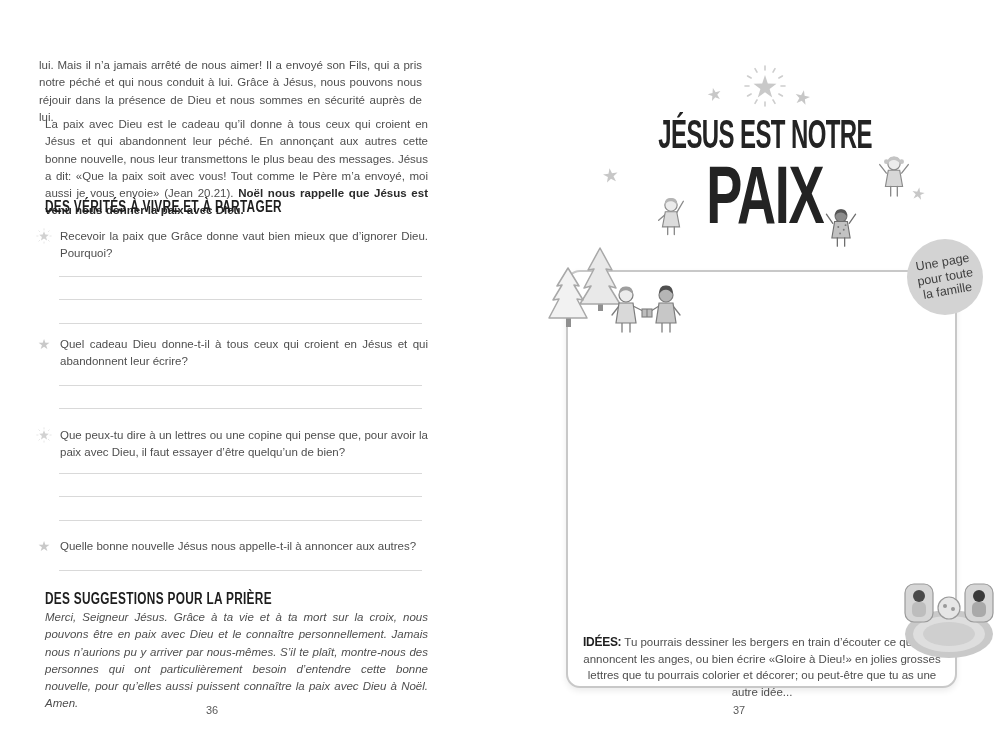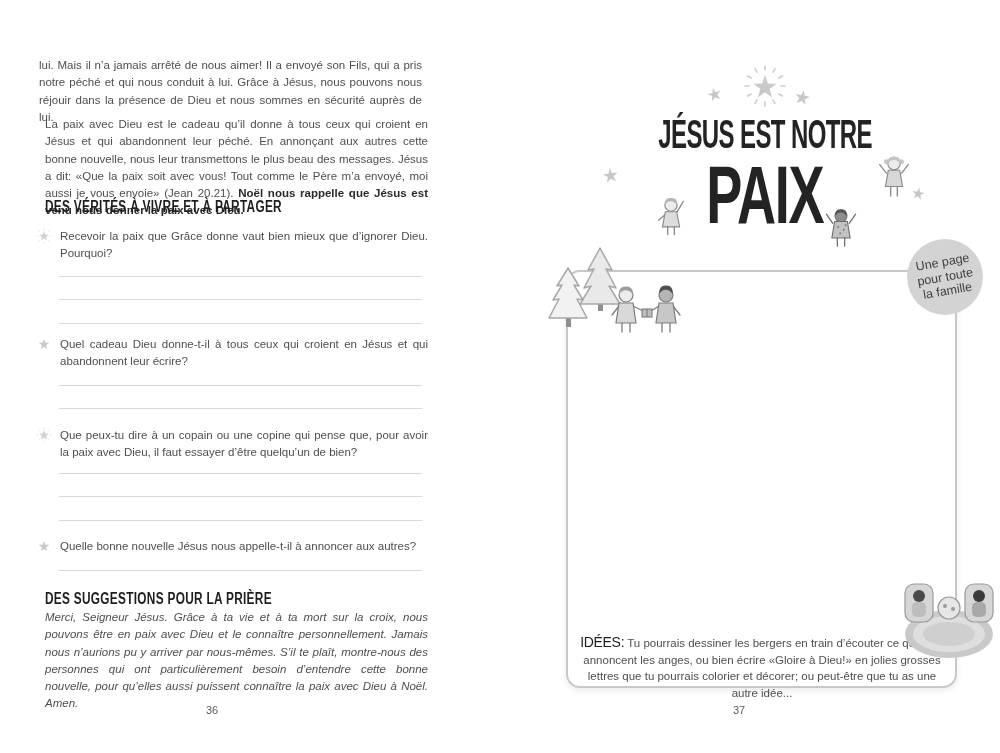--- a/index.html
+++ b/index.html
@@ -28,21 +28,21 @@
                  color:#232323; letter-spacing:-2px; }
   #title-line2 .tl { display:inline-block; transform:scaleX(0.66); transform-origin:center; white-space:nowrap; }
   #drawing-box { left:566px; top:270px; width:391px; height:418px; border:2.5px solid #c8c8c8;
                  border-radius:14px; background:#ffffff; box-shadow:0 3px 6px rgba(0,0,0,0.08); }
   #family-badge { left:907px; top:239px; width:76px; height:76px; border-radius:50%;
                   background:#d3d3d3; display:flex; align-items:center; justify-content:center; z-index:5; }
   #family-badge .badge-text { transform:rotate(-10deg); text-align:center; font-size:12.5px;
                   line-height:14.5px; color:#3f3f3f; }
   #ideas { left:580px; top:634px; width:364px; text-align:center; font-size:11.5px;
            line-height:16.5px; color:#4e4e4e; z-index:3; }
-  #ideas .ideas-label { font-weight:400; color:#1e1e1e; font-size:14px; letter-spacing:-0.3px;text-align:right; }
+  #ideas .ideas-label { font-weight:700; color:#1e1e1e; font-size:12px; letter-spacing:-0.3px;text-align:right; }
   .prayer { font-style:italic; }
   svg { display:block; }
 </style>
 </head>
 <body>
 
 <div id="spread">
 
   <section>
 
@@ -94,21 +94,21 @@
               <line x1="10" y1="17.5" x2="10" y2="19"></line>
             <line x1="1" y1="10" x2="2.5" y2="10"></line>
               <line x1="17.5" y1="10" x2="19" y2="10"></line>
             <line x1="3.5" y1="3.5" x2="4.6" y2="4.6"></line>
               <line x1="15.4" y1="15.4" x2="16.5" y2="16.5"></line>
             <line x1="3.5" y1="16.5" x2="4.6" y2="15.4"></line>
               <line x1="15.4" y1="4.6" x2="16.5" y2="3.5"></line>
           </g>
         </svg>
       </span>
-      <p class="qtext body-text">Que peux-tu dire à un copain ou une copine qui pense que, pour avoir la paix avec Dieu, il faut essayer d’être quelqu’un de bien?</p>
+      <p class="qtext body-text">Que peux-tu dire à un lettres ou une copine qui pense que, pour avoir la paix avec Dieu, il faut essayer d’être quelqu’un de bien?</p>
     </div>
     <div class="abs answer-lines" style="top:450px;">
       <div class="answer-line"></div>
       <div class="answer-line"></div>
       <div class="answer-line"></div>
     </div>
 
     <div class="abs question" style="top:538px;">
       <span class="qstar">★</span>
       <p class="qtext body-text">Quelle bonne nouvelle Jésus nous appelle-t-il à annoncer aux autres?</p>

